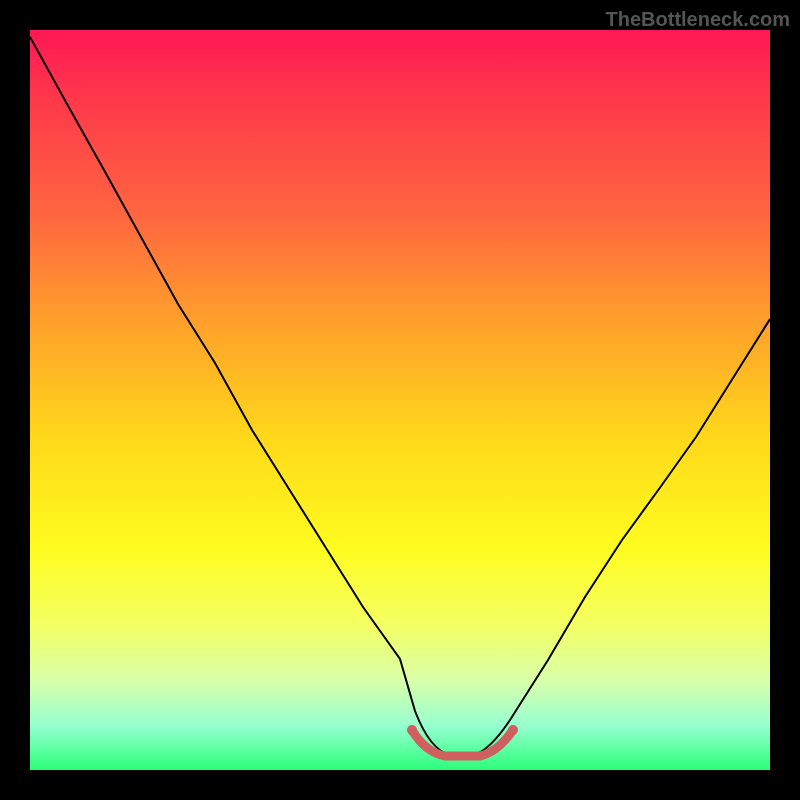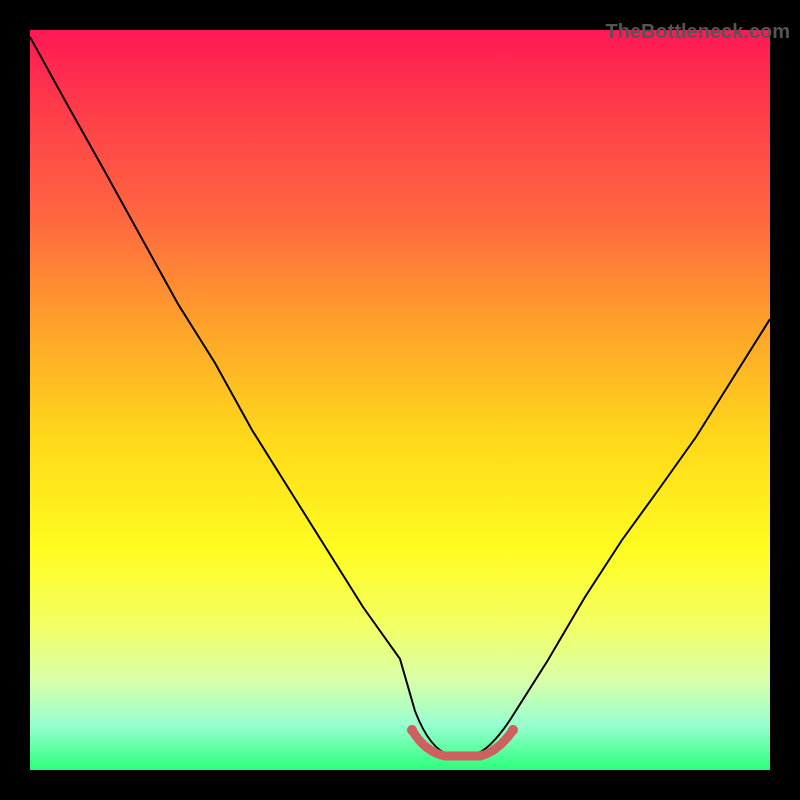--- a/index.html
+++ b/index.html
@@ -6,21 +6,21 @@
     margin: 0;
     padding: 0;
     width: 800px;
     height: 800px;
     background: #000;
     position: relative;
     font-family: Arial, sans-serif;
   }
   .watermark {
     position: absolute;
-    top: 20px;
+    top: 8px;
     right: 10px;
     color: #555;
     font-size: 20px;
     font-weight: bold;
     z-index: 10;
   }
   .plot-area {
     position: absolute;
     left: 30px;
     top: 30px;

